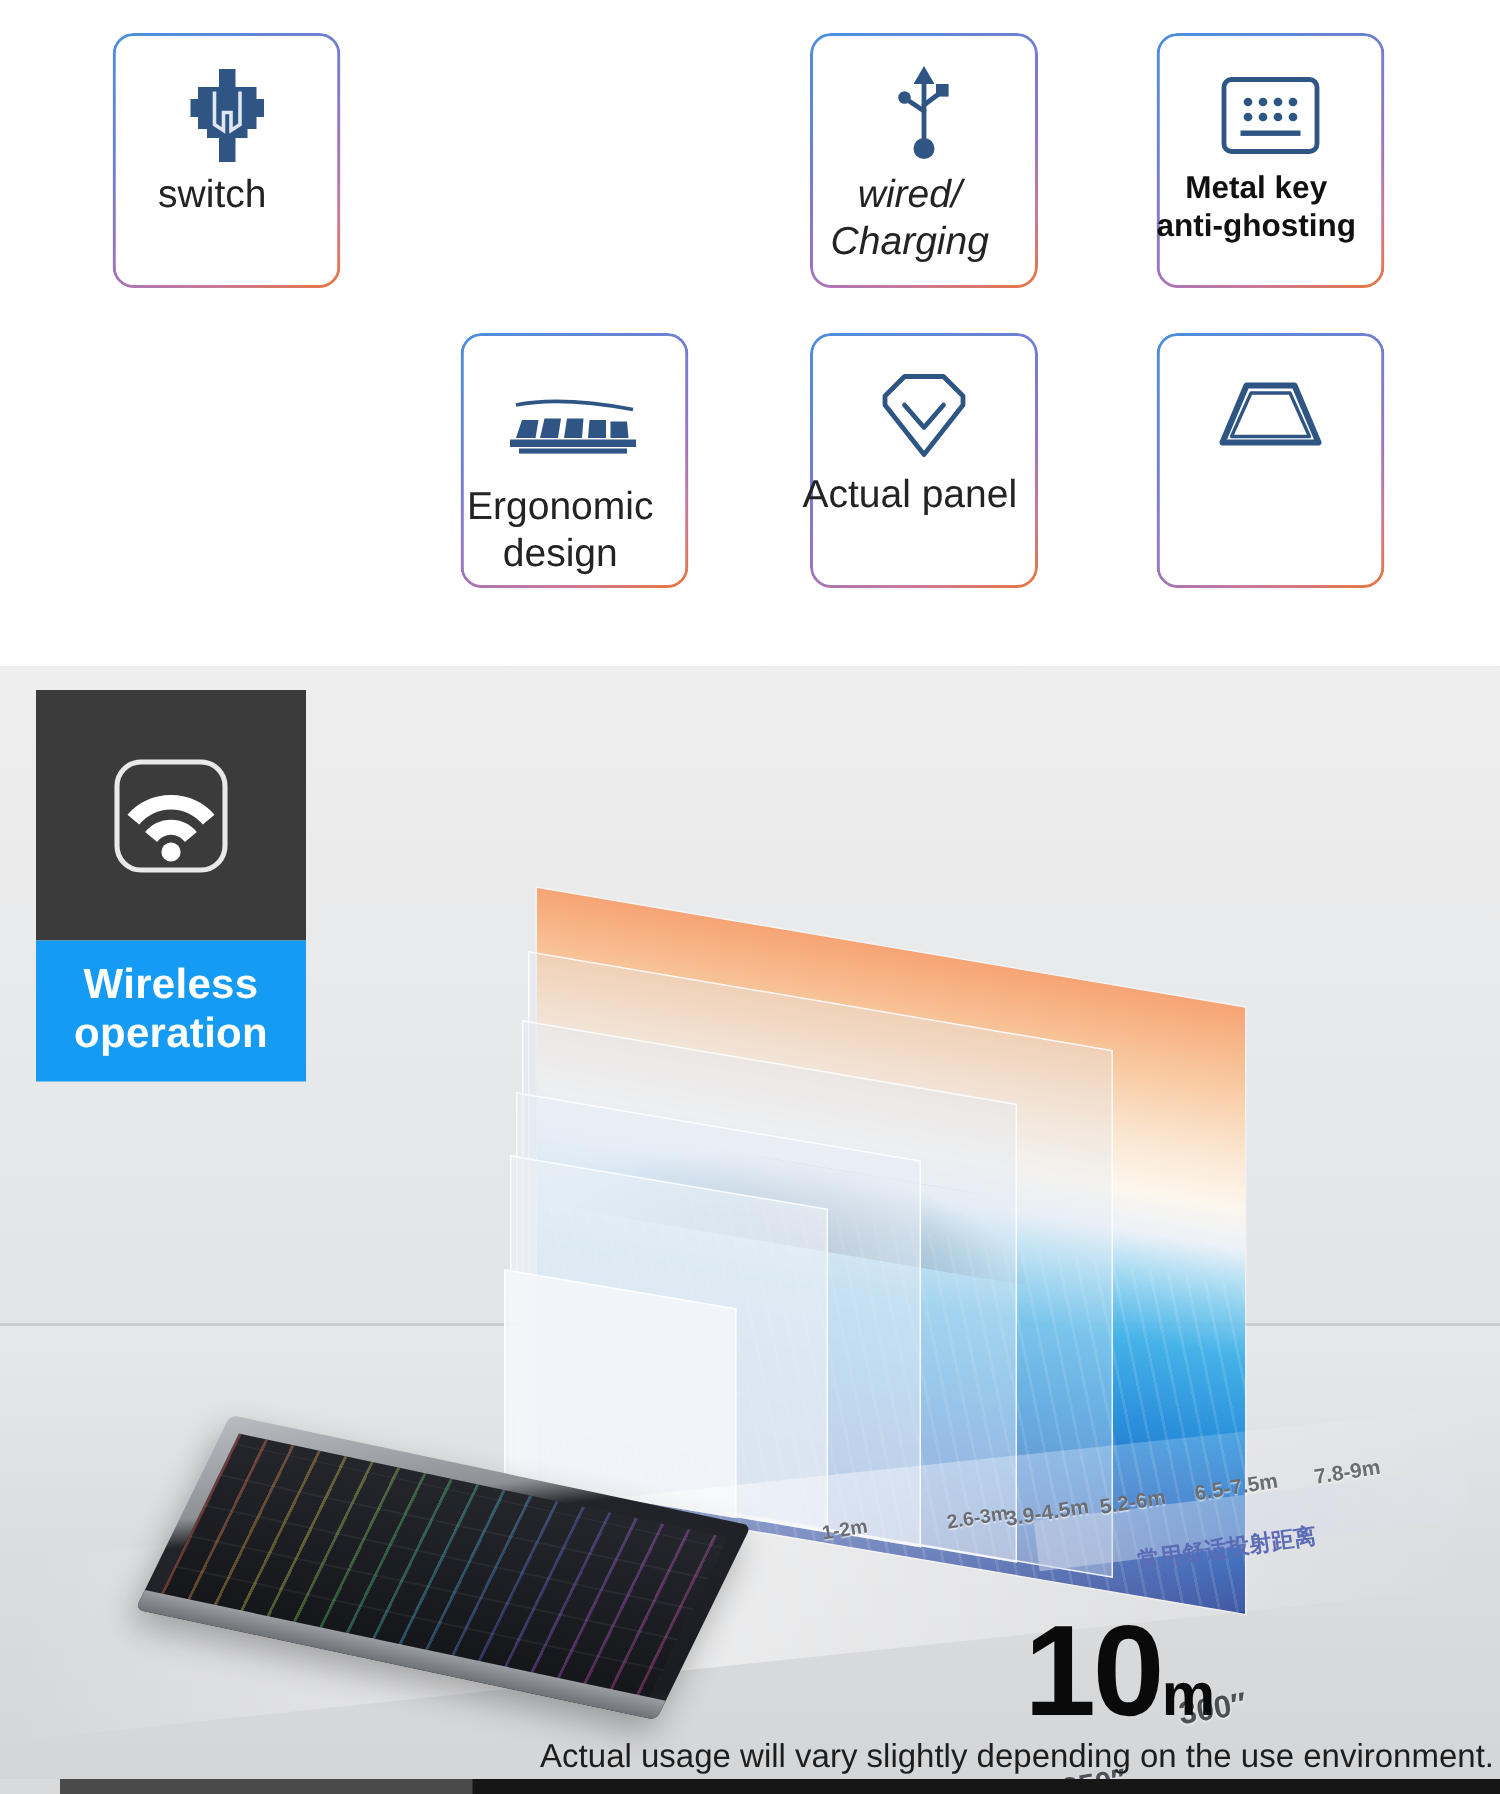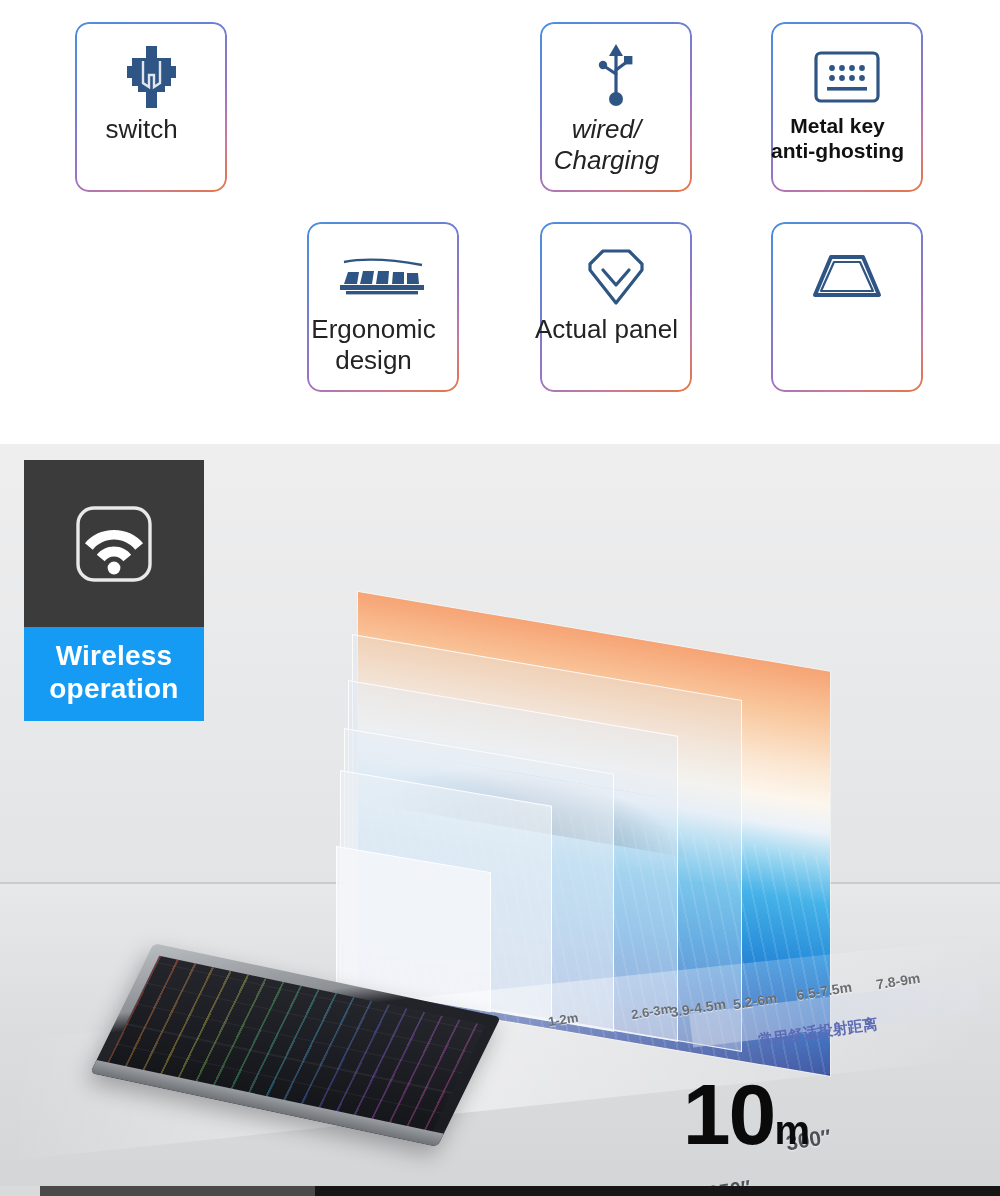--- a/index.html
+++ b/index.html
@@ -199,21 +199,21 @@
           <rect x="13" y="36" width="40" height="3.6" fill="#2e5584"></rect>
         </svg>
       </div>
       <div class="flabel bold">
         <span>Metal key</span><br>
         <span>anti-ghosting</span>
       </div>
     </div>
 
 
-    <div class="fcard" style="left:307px; top:222px;">
+    <div class="fcard" style="left:307px; top:222px;justify-content:center;">
       <div class="ficon">
         <svg width="94" height="42" viewBox="0 0 94 42">
           <path d="M8 6 q30 -6 78 3" fill="none" stroke="#2e5584" stroke-width="2.4"></path>
           <g fill="#2e5584">
             <path d="M8 28 l4 -12 h11 l-2 12 z"></path>
             <path d="M24 28 l3 -13 h11 l-2 13 z"></path>
             <path d="M40 28 l2 -13 h11 l-1 13 z"></path>
             <path d="M56 28 l1 -12 h11 l0 12 z"></path>
             <path d="M71 28 l0 -11 h11 l1 11 z"></path>
           </g>
@@ -371,19 +371,22 @@
     <div class="badge-blue">
       <span>Wireless</span>
       <span>operation</span>
     </div>
   </div>
 
   <div class="tenm">
     <span class="num">10</span><span class="unit">m</span>
   </div>
 
+  <div class="caption">
+    <span>Actual usage will vary slightly depending on the use environment.</span>
+  </div>
 
   <div class="bottomstrip">
     <div class="lt"></div>
     <div class="md"></div>
   </div>
 
 </div>
 
 </body></html>

